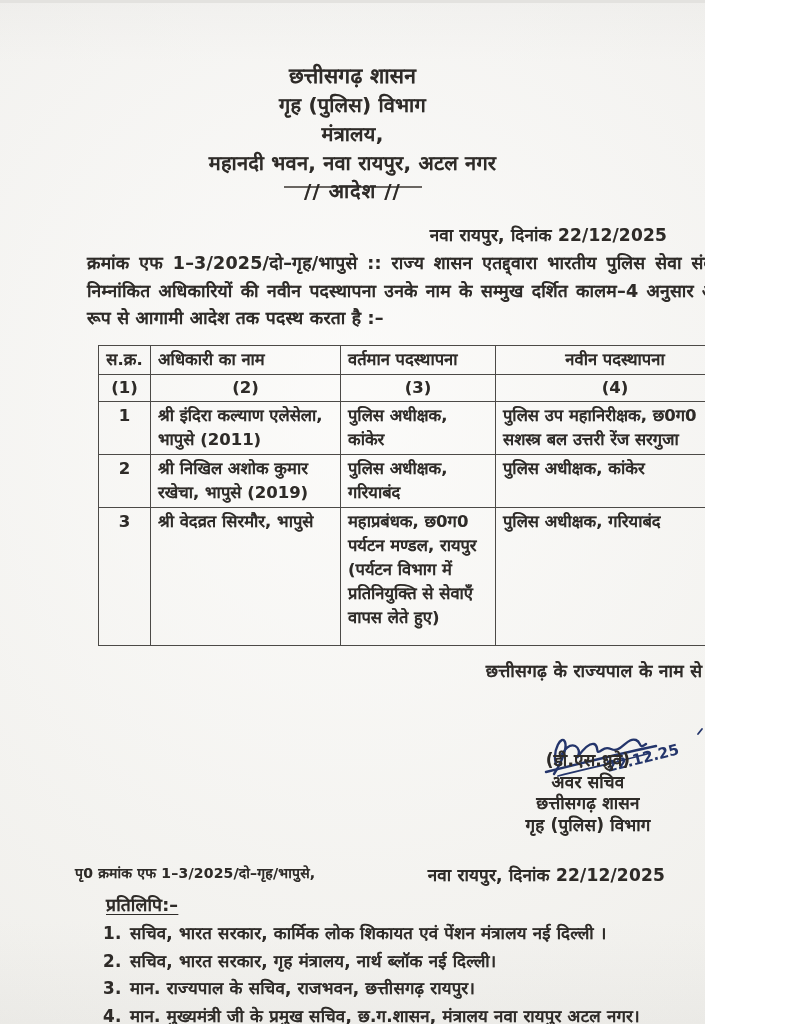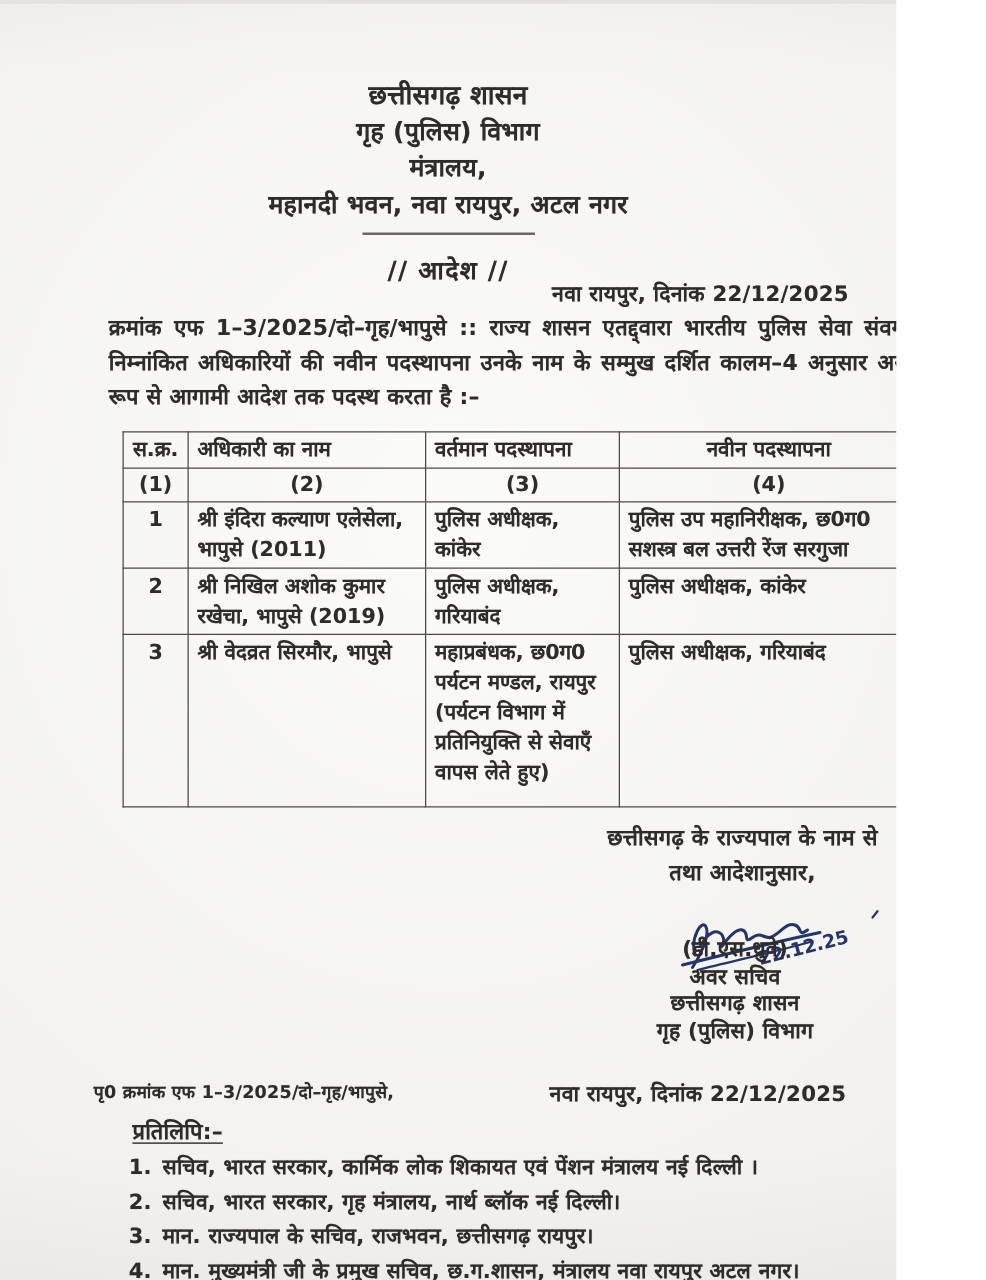--- a/index.html
+++ b/index.html
@@ -5,38 +5,37 @@
   html,body{margin:0;padding:0;}
   .page{
     position:relative;
     width:705px;height:1024px;
     background:
       radial-gradient(ellipse 120% 90% at 50% 40%, rgba(255,255,255,0.55), rgba(0,0,0,0.03) 85%),
       linear-gradient(180deg,#f2f1ee 0%, #f7f6f3 6%, #f7f6f2 90%, #f1f0ec 100%);
     font-family:"DejaVu Sans","Liberation Sans",sans-serif;
     color:#2e2b28;
     overflow:hidden;
-    padding-left:12px;
   }
   .page::before{
     content:"";position:absolute;top:0;left:0;right:0;height:3px;
     background:#e3e2df;
   }
   .abs{position:absolute;}
   .doc-text{
     font-weight:700;
     text-shadow:0 0 0.6px rgba(60,55,50,0.35);
     letter-spacing:0.2px;
   }
 
   
   .header-block{top:62px;left:0;width:100%;text-align:center;line-height:29px;font-size:20px;}
   .header-block .l1{font-size:21px;}
   .head-rule{top:186px;left:50%;transform:translateX(-50%);width:138px;border-top:2.2px solid #6a6662;}
-  .order-title{top:202px;left:0;width:100%;text-align:center;font-size:20px;letter-spacing:1px;}
+  .order-title{top:177px;left:0;width:100%;text-align:center;font-size:20px;letter-spacing:1px;}
   .place-date-top{top:223px;right:38px;font-size:17px;}
 
   
   .order-para{top:250px;left:87px;width:660px;font-size:17.5px;line-height:27.5px;text-align:justify;}
 
   
   .postings-table-wrap{top:345px;left:98px;width:636px;}
   table.postings{border-collapse:collapse;width:100%;table-layout:fixed;}
   table.postings td,table.postings th{
     border:1.7px solid #4c4a47;
@@ -120,21 +119,20 @@
         <td>श्री वेदव्रत सिरमौर, भापुसे</td>
         <td>महाप्रबंधक, छ0ग0 पर्यटन मण्डल, रायपुर (पर्यटन विभाग में प्रतिनियुक्ति से सेवाएँ वापस लेते हुए)</td>
         <td>पुलिस अधीक्षक, गरियाबंद</td>
       </tr>
     </tbody>
       </table>
   </div>
 
   <div class="abs behalf-block doc-text">
     <div>छत्तीसगढ़ के राज्यपाल के नाम से</div>
-    <div>तथा आदेशानुसार,</div>
   </div>
 
   <svg class="abs signature-svg" viewBox="0 0 185 64">
     <g stroke="#24356b" fill="none" stroke-width="2.4" stroke-linecap="round">
       <path d="M18,44 C14,30 24,14 27,22 C30,30 20,48 16,54 M24,34 C34,18 44,28 40,36 C37,42 48,22 56,24 C62,26 56,36 64,30 C72,24 74,34 82,28 C88,24 92,18 98,20 C104,22 100,30 108,24"></path>
       <path d="M8,52 C40,44 80,34 118,26"></path>
       <path d="M20,56 C52,48 88,40 112,33" stroke-width="1.8"></path>
       <path d="M160,14 l4,-5" stroke-width="1.8"></path>
     </g>
     <text x="70" y="52" transform="rotate(-14 70 52)" font-size="15" font-weight="700" fill="#24356b" font-family="DejaVu Sans, Liberation Sans, sans-serif">22.12.25</text>

